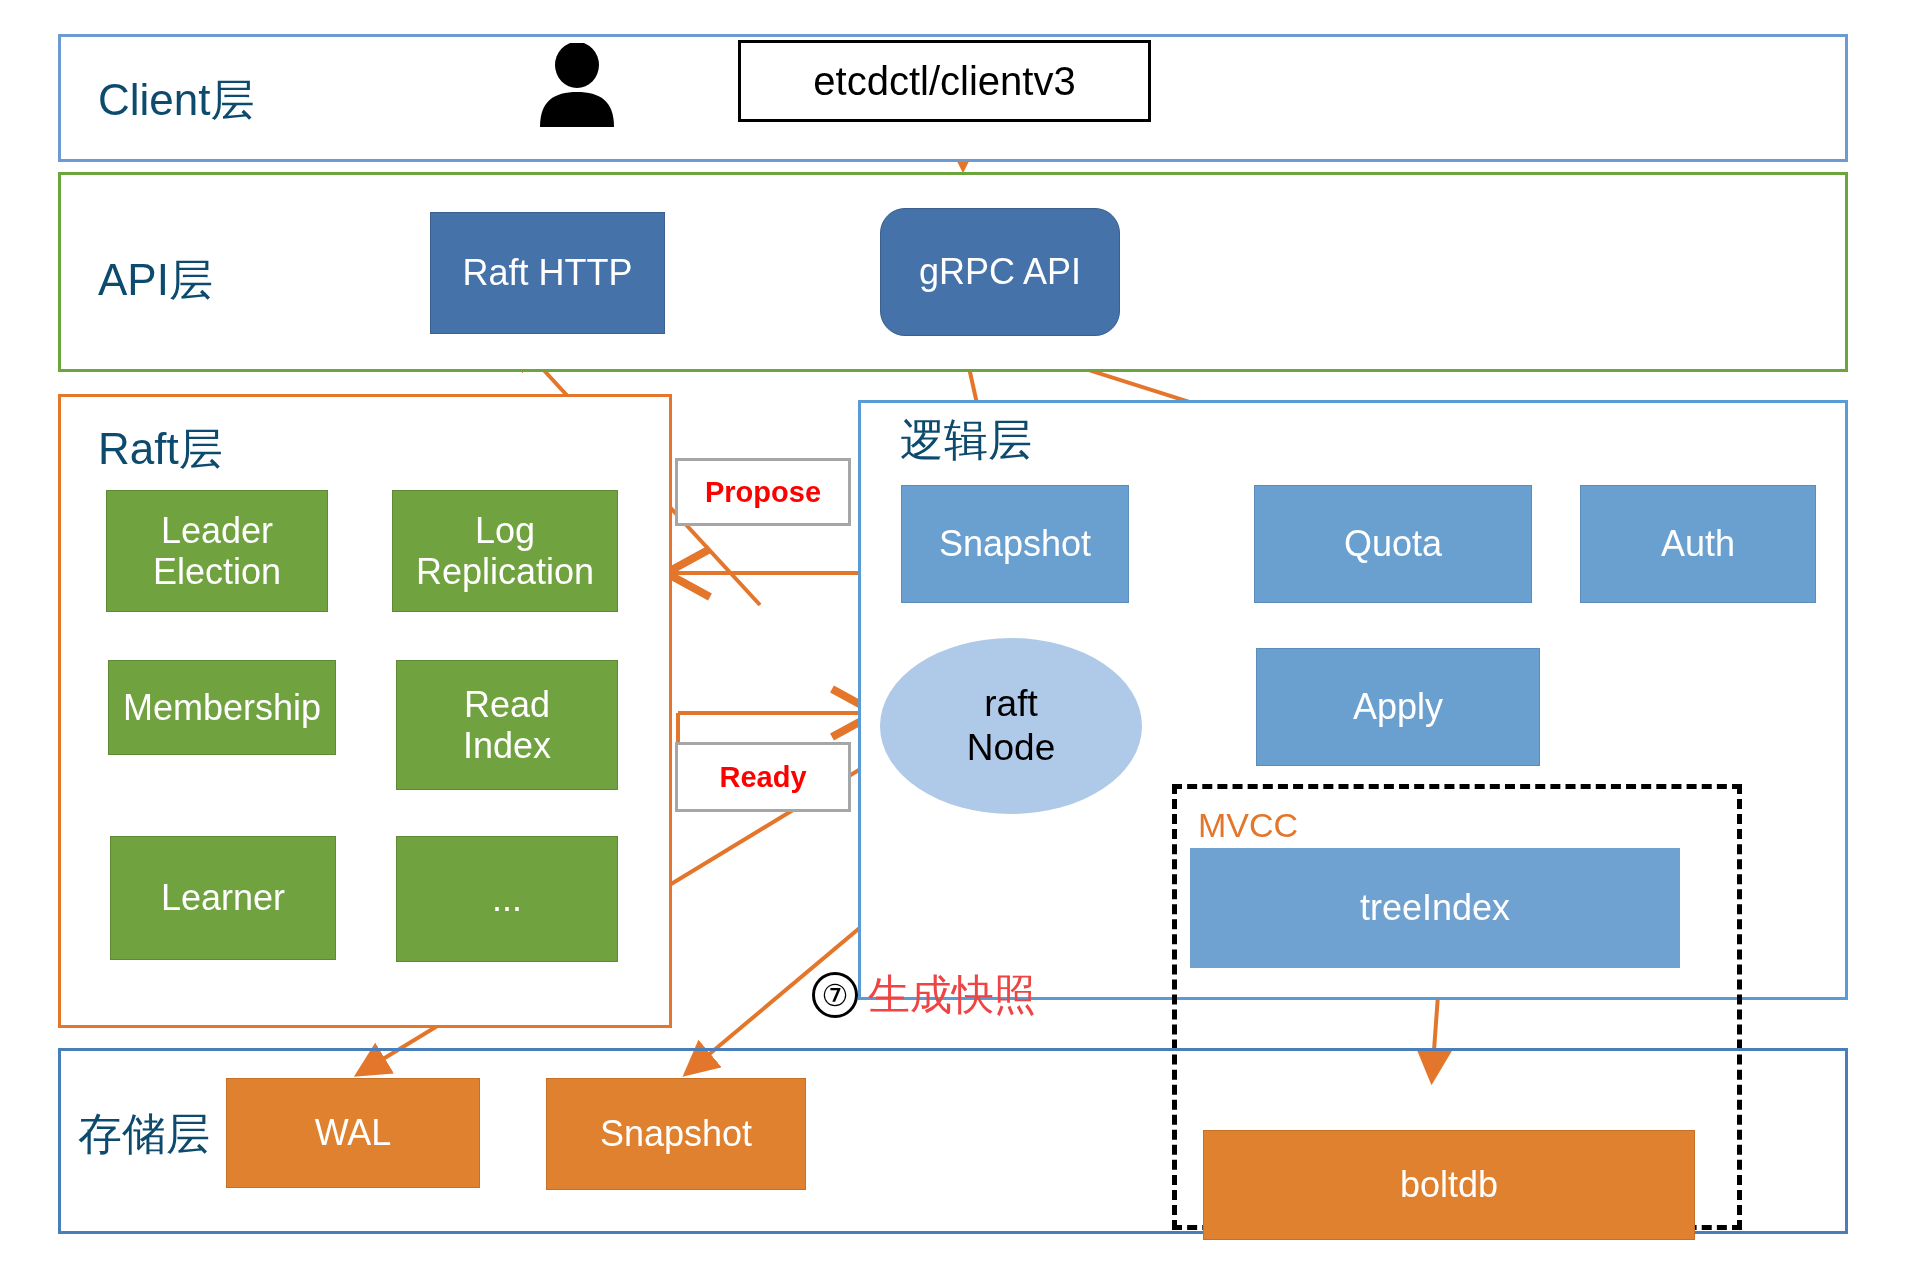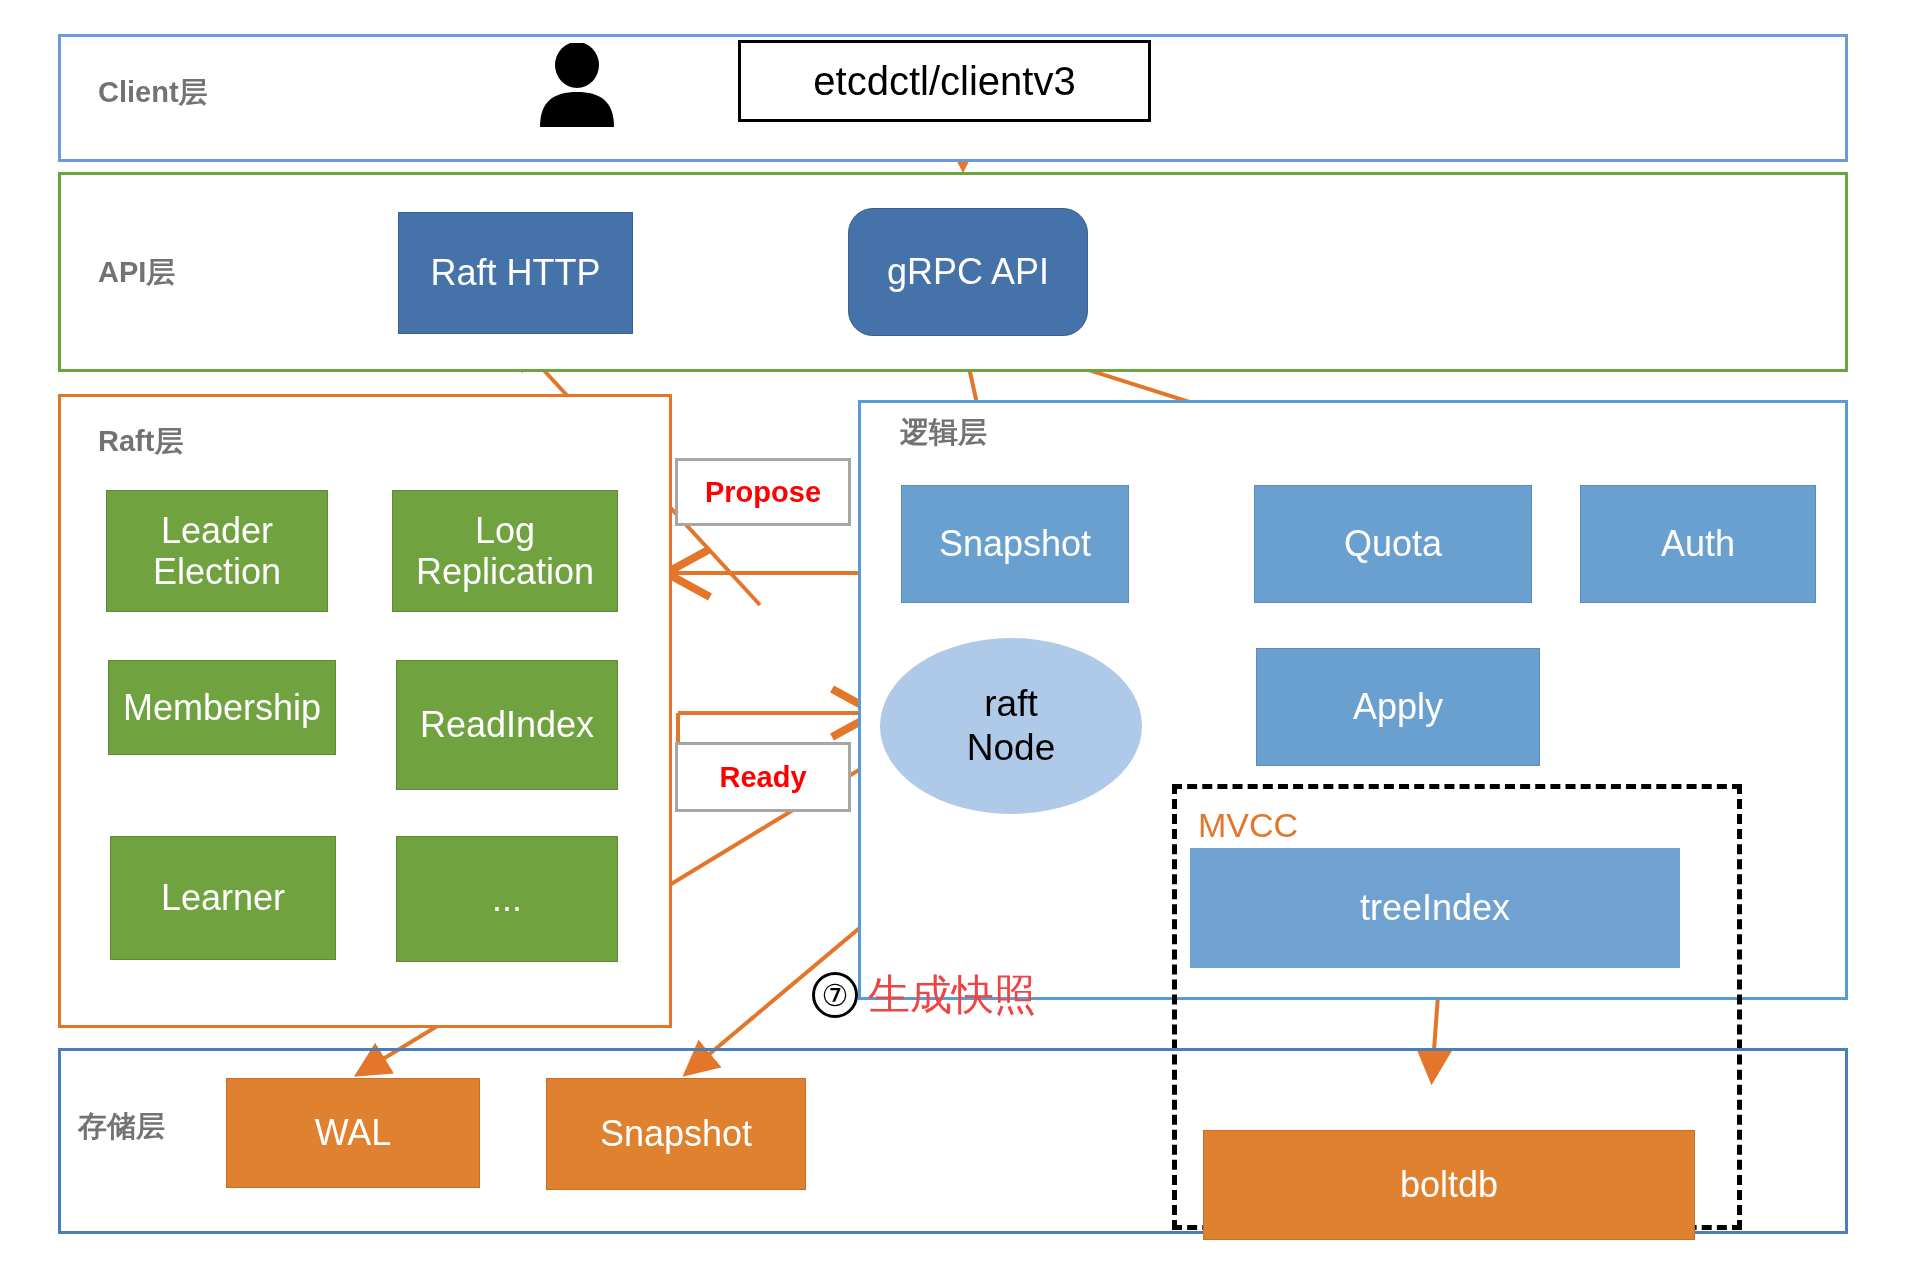--- a/index.html
+++ b/index.html
@@ -23,40 +23,40 @@
     background: #ffffff;
   }
   .layer-client   { border: 3px solid #6B9BD2; }
   .layer-api      { border: 3px solid #6CA53C; }
   .layer-raft     { border: 3px solid #E3762B; }
   .layer-logic    { border: 3px solid #5B9BD5; }
   .layer-storage  { border: 3px solid #4A7EBB; }
 
   .layer-title {
     position: absolute;
-    font-size: 29px;
-    color: #737373;
-    font-weight: 700;
+    font-size: 44px;
+    color: #0c4a6e;
+    font-weight: 400;
     white-space: nowrap;
     line-height: 1;
   }
 
   .node {
     position: absolute;
     box-sizing: border-box;
     display: flex;
     align-items: center;
     justify-content: center;
     text-align: center;
     color: #ffffff;
     font-size: 36px;
     line-height: 1.15;
     padding: 2px 6px;
   }
-  .node-darkblue { background: #4472A9; border: 1px solid #3A6090; }
+  .node-darkblue { background: #4472A9; border: 1px solid #3A6090; margin-left: 32px; }
   .node-green    { background: #70A23F; border: 1px solid #5E8A33; }
   .node-blue     { background: #6AA0D0; border: 1px solid #5A8DBC; }
   .node-blue-nb  { background: #6FA2D1; border: none; }
   .node-orange   { background: #E0812F; border: 1px solid #C66F26; }
 
   .node-white {
     position: absolute;
     box-sizing: border-box;
     background: #ffffff;
     border: 3px solid #000000;
@@ -225,21 +225,21 @@
   <div class="node node-green" style="left:392px; top:490px; width:226px; height:122px; flex-direction:column;">
     <span>Log</span>
     <span>Replication</span>
   </div>
 
   <div class="node node-green" style="left:108px; top:660px; width:228px; height:95px; flex-direction:row;">
     <span>Members</span>
     <span>hip</span>
   </div>
 
-  <div class="node node-green" style="left:396px; top:660px; width:222px; height:130px; flex-direction:row;justify-content:center;">
+  <div class="node node-green" style="left:396px; top:660px; width:222px; height:130px; flex-direction:column;justify-content:center;">
     <span>Read</span>
     <span>Index</span>
   </div>
 
   <div class="node node-green" style="left:110px; top:836px; width:226px; height:124px;">Learner</div>
 
   <div class="node node-green" style="left:396px; top:836px; width:222px; height:126px;">...</div>
 
   <div class="tag-box" style="left:675px; top:742px; width:176px; height:70px;">Ready</div>
 

